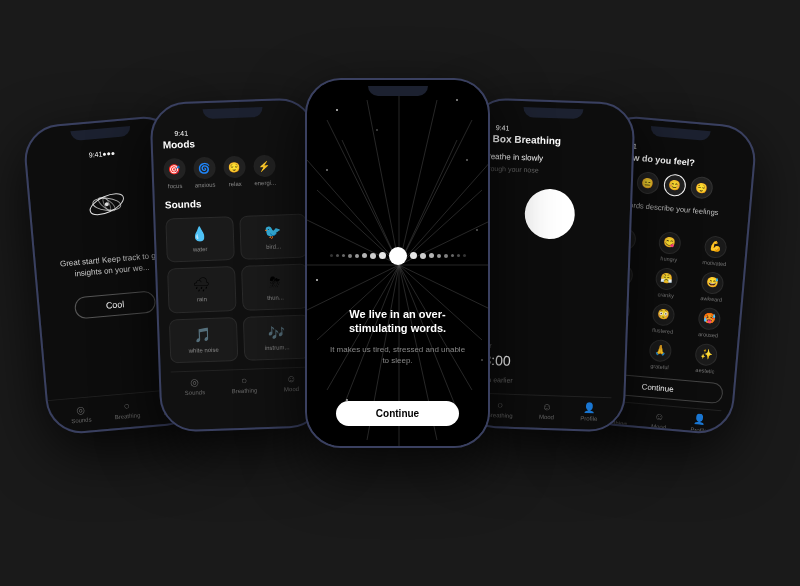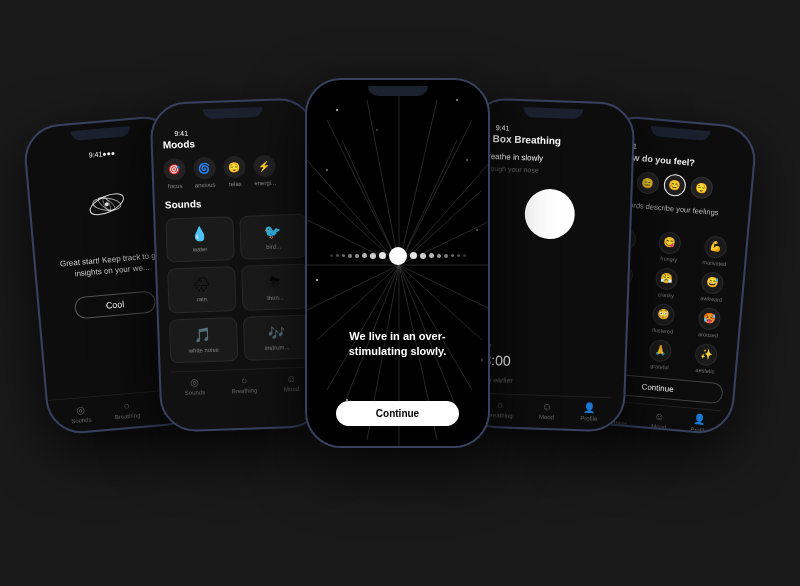--- a/index.html
+++ b/index.html
@@ -680,21 +680,22 @@
           <div style="width:6px;height:6px;background:#fff;border-radius:50%;opacity:0.8;"></div>
           <div style="width:5px;height:5px;background:#fff;border-radius:50%;opacity:0.7;"></div>
           <div style="width:4px;height:4px;background:#fff;border-radius:50%;opacity:0.6;"></div>
           <div style="width:4px;height:4px;background:#fff;border-radius:50%;opacity:0.5;"></div>
           <div style="width:3px;height:3px;background:#fff;border-radius:50%;opacity:0.4;"></div>
           <div style="width:3px;height:3px;background:#fff;border-radius:50%;opacity:0.3;"></div>
           <div style="width:3px;height:3px;background:#fff;border-radius:50%;opacity:0.2;"></div>
         </div>
 
         <div class="p3-bottom-text">
-          <div class="p3-title">We live in an over-stimulating slowly.</div>
+          <div class="p3-title">We live in an over-stimulating words.</div>
+          <div class="p3-subtitle">It makes us tired, stressed and unable to sleep.</div>
         </div>
         <div class="p3-button">Continue</div>
       </div>
     </div>
   </div>
 
   <div class="phone phone-4">
     <div class="phone-inner screen-dark">
       <div class="phone-notch"></div>
       <div class="p4-screen">

